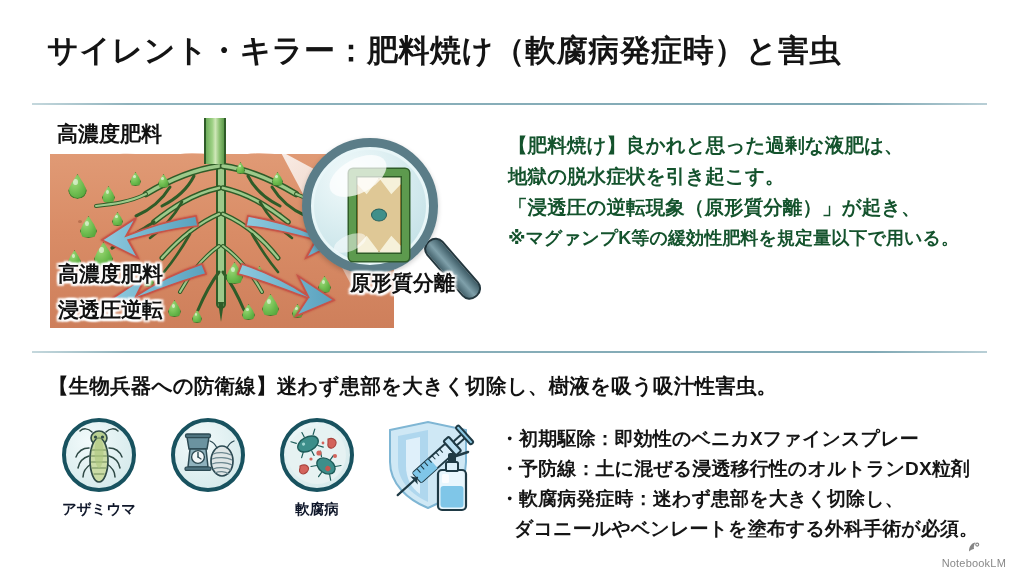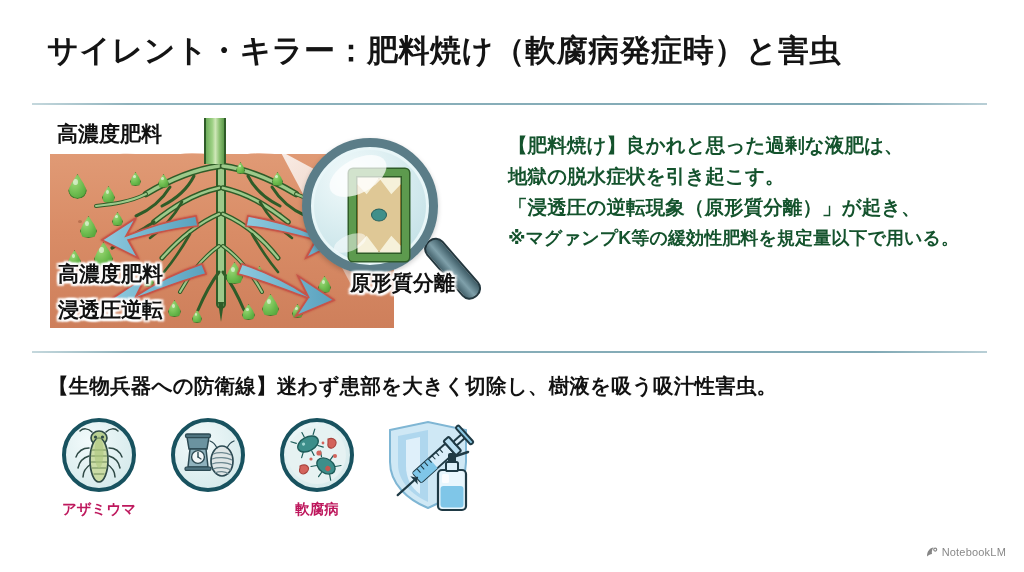--- a/index.html
+++ b/index.html
@@ -229,21 +229,21 @@
     display: flex;
     align-items: center;
     justify-content: center;
     position: relative;
     overflow: hidden;
   }
   .icon-caption {
     margin-top: 8px;
     font-size: 14.5px;
     font-weight: bold;
-    color: #be185d;
+    color: #0f172a;
     text-align: center;
     line-height: 19px;
     white-space: pre-line;
   }
 
   .spray-icon {
     position: absolute;
     left: 376px; top: 416px;
     width: 104px; height: 100px;
   }
@@ -259,25 +259,26 @@
     color: #151515;
     line-height: 30px;
     white-space: nowrap;
     letter-spacing: 0.1px;
   }
   .bullets p.cont { padding-left: 14px; }
 
   
   .watermark {
     position: absolute;
-    right: 18px; bottom: 14px;
+    right: 18px; bottom: 3px;
     display: flex;
-    align-items: flex-start;
+    align-items: center;
     gap: 4px;
     opacity: 0.62;
+    flex-direction: column;
   }
   .watermark-label {
     font-size: 11px;
     color: #3c3c3c;
     font-weight: normal;
     letter-spacing: 0.2px;
   }
 </style>
 </head>
 <body>
@@ -566,20 +567,26 @@
         <rect x="62" y="54" width="28" height="40" rx="4" fill="#e8f6fd" stroke="#1f3a45" stroke-width="2.2"></rect>
         <rect x="64.5" y="70" width="23" height="21.5" rx="3" fill="#7fc6e8"></rect>
         <rect x="70" y="46" width="12" height="9" rx="1.6" fill="#dcf0fa" stroke="#1f3a45" stroke-width="2"></rect>
         <rect x="72" y="37" width="8" height="10" rx="2" fill="#1f3a45"></rect>
         <path d="M80,40 L92,36" stroke="#1f3a45" stroke-width="2.4" stroke-linecap="round"></path>
         <rect x="66" y="58" width="7" height="9" rx="1.6" fill="#ffffff" opacity="0.8"></rect>
       </g>
     </svg>
   </div>
 
+  <div class="bullets">
+    <p>・初期駆除：即効性のベニカXファインスプレー</p>
+    <p>・予防線：土に混ぜる浸透移行性のオルトランDX粒剤</p>
+    <p>・軟腐病発症時：迷わず患部を大きく切除し、</p>
+    <p class="cont">ダコニールやベンレートを塗布する外科手術が必須。</p>
+  </div>
 
   <div class="watermark">
     <svg width="12" height="12" viewBox="0 0 12 12">
       <path d="M1,10.5 C1,5 4,2 7.5,1.5 C6,3.5 5.5,6 6,8 C4.5,8 2.5,9 1,10.5 Z" fill="#3c3c3c"></path>
       <circle cx="9.2" cy="3.6" r="1.5" fill="none" stroke="#3c3c3c" stroke-width="1.1"></circle>
     </svg>
     <span class="watermark-label">NotebookLM</span>
   </div>
 
 </div>

